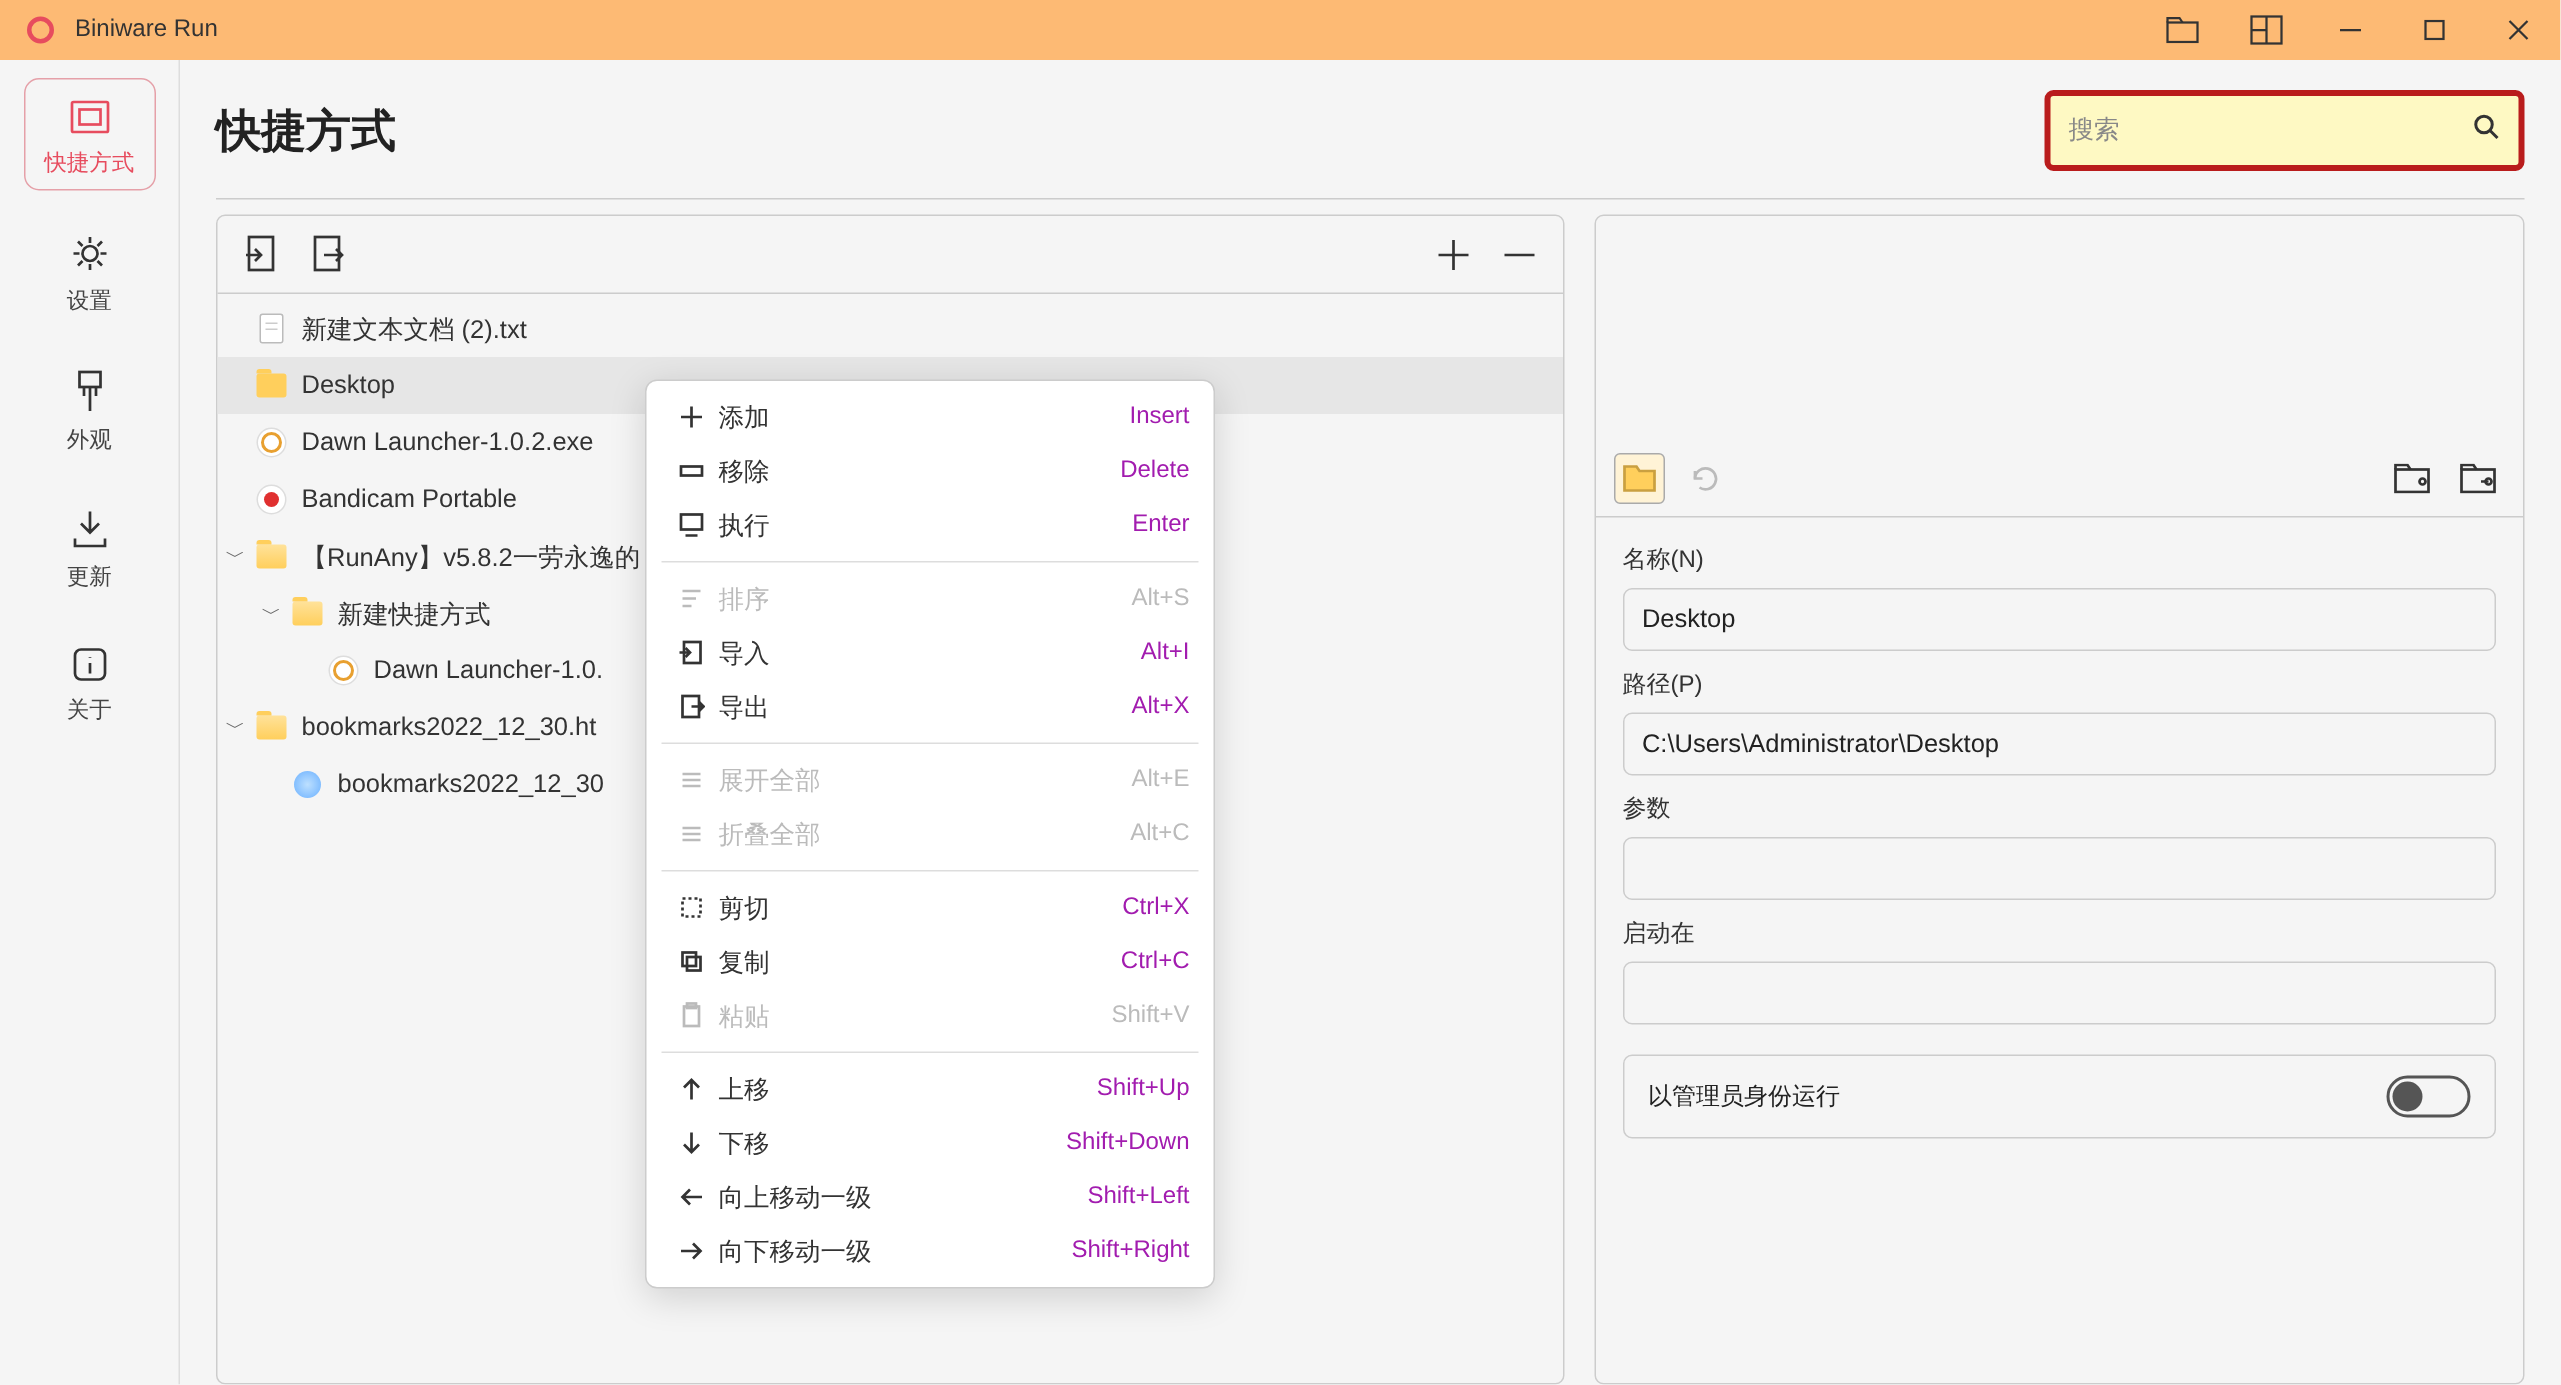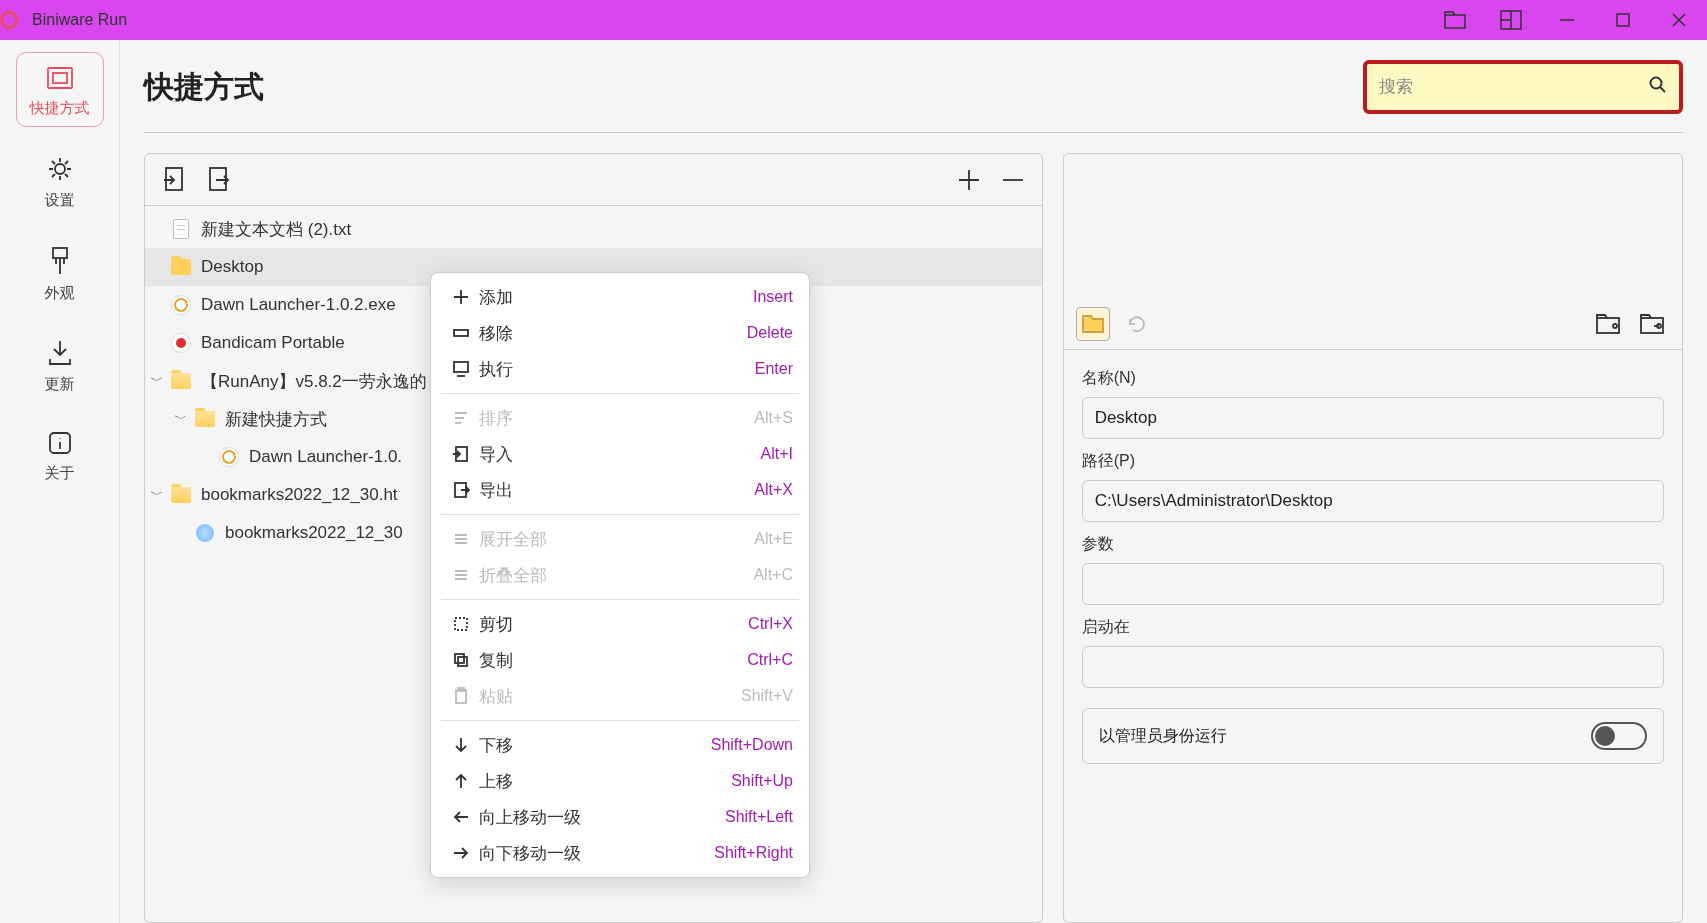--- a/index.html
+++ b/index.html
@@ -1,18 +1,18 @@
 <!DOCTYPE html>
 <html><head>
 <meta charset="utf-8">
 <style>
 * { box-sizing: border-box; margin: 0; padding: 0; font-family: "Segoe UI", "Microsoft YaHei", sans-serif; }
 body { background: #f5f5f5; width: 1707px; height: 923px; overflow: hidden; color: #222; }
 
-.titlebar { height: 40px; display: flex; align-items: center; background: #d946ef; text-align: right; }
+.titlebar { height: 40px; display: flex; align-items: center; padding-left: 18px; background: #fdba74; text-align: right; }
 .titlebar .logo { width: 18px; height: 18px; border: 3px solid #e74c5e; border-radius: 50%; margin-right: 14px; }
 .titlebar .title { font-size: 16px; color: #333; }
 .titlebar .spacer { flex: 1; }
 .winbtn { width: 56px; height: 40px; display: flex; align-items: center; justify-content: center; font-size: 18px; color: #333; }
 .winbtn svg { stroke: #333; fill: none; stroke-width: 1.5; }
 
 .main { display: flex; height: calc(100% - 40px); }
 
 .sidebar { width: 120px; padding-top: 12px; display: flex; flex-direction: column; align-items: center; gap: 16px; border-right: 1px solid #ddd; }
 .sidebtn { width: 88px; padding: 12px 0 8px 0; display: flex; flex-direction: column; align-items: center; gap: 8px; border-radius: 10px; font-size: 15px; color: #444; }
@@ -22,21 +22,21 @@
 
 .content { flex: 1; padding: 10px 24px 0 24px; display: flex; flex-direction: column; }
 .header { display: flex; align-items: center; padding: 10px 0 18px 0; border-bottom: 1px solid #ccc; }
 .header h1 { font-size: 30px; font-weight: 600; color: #222; }
 .header .spacer { flex: 1; }
 .search { width: 320px; height: 54px; border: 4px solid #b91c1c; border-radius: 6px; display: flex; align-items: center; padding: 0 12px; background: #fef9c3; }
 .search input { flex: 1; border: none; background: transparent; font-size: 17px; outline: none; color: #555; }
 .search input::placeholder { color: #888; }
 .searchicon { color: #333; }
 
-.panels { display: flex; gap: 20px; margin-top: 20px; flex: 1; min-height: 0; }
+.panels { display: flex; gap: 20px; margin-top: 10px; flex: 1; min-height: 0; }
 .panel { border: 1px solid #ccc; border-radius: 6px; background: #f5f5f5; display: flex; flex-direction: column; }
 .panel.left { flex: 1.45; }
 .panel.right { flex: 1; justify-content: center; }
 .toolbar { height: 52px; border-bottom: 1px solid #ccc; display: flex; align-items: center; padding: 0 12px; gap: 10px; }
 .toolbar .spacer { flex: 1; }
 .tbtn { width: 34px; height: 34px; display: flex; align-items: center; justify-content: center; border-radius: 4px; }
 .tbtn.active { border: 1px solid #aaa; background: #fff3d6; }
 .tbtn svg { stroke: #333; fill: none; stroke-width: 1.8; }
 .tbtn.disabled svg { stroke: #bbb; }
 
@@ -57,21 +57,21 @@
 .html-ico { width: 18px; height: 18px; border-radius: 50%; background: radial-gradient(#bde0ff,#6ab0ff); }
 
 .form { padding: 14px 18px; display: flex; flex-direction: column; gap: 8px; overflow-y: auto; }
 .flabel { font-size: 16px; color: #333; margin-top: 4px; }
 .finput { height: 42px; border: 1px solid #ccc; border-radius: 6px; background: #f5f5f5; padding: 0 12px; font-size: 17px; color: #222; }
 .switchrow { height: 56px; border: 1px solid #ccc; border-radius: 6px; display: flex; align-items: center; padding: 0 16px; margin-top: 12px; }
 .switchrow .spacer { flex: 1; }
 .switch { width: 56px; height: 28px; border: 2px solid #555; border-radius: 16px; position: relative; }
 .switch::after { content:""; position:absolute; left:2px; top:2px; width:20px; height:20px; background:#555; border-radius:50%; }
 
-.ctxmenu { position: absolute; left: 430px; top: 272px; width: 380px; background: #fff; border: 1px solid #ccc; border-radius: 8px; box-shadow: 0 6px 24px rgba(0,0,0,0.15); padding: 6px 0; }
+.ctxmenu { position: absolute; left: 430px; top: 253px; width: 380px; background: #fff; border: 1px solid #ccc; border-radius: 8px; box-shadow: 0 6px 24px rgba(0,0,0,0.15); padding: 6px 0; }
 .citem { height: 36px; display: flex; align-items: center; padding: 0 16px; font-size: 17px; color: #333; }
 .citem.disabled { color: #bbb; }
 .citem .cico { width: 28px; display: flex; justify-content: center; }
 .citem .cico svg { stroke: #333; fill: none; stroke-width: 1.8; }
 .citem.disabled .cico svg { stroke: #bbb; }
 .citem .clabel { flex: 1; margin-left: 4px; }
 .citem .ckey { color: #a21caf; font-size: 16px; }
 .citem.disabled .ckey { color: #bbb; }
 .csep { height: 1px; background: #ddd; margin: 6px 10px; }
 </style>
@@ -405,38 +405,38 @@
           <rect x="6" y="1" width="6" height="3"></rect>
         </svg>
       </span>
       <span class="clabel">粘贴</span>
       <span class="ckey">Shift+V</span>
     </div>
   <div class="csep"></div>
   <div class="citem">
       <span class="cico">
         <svg width="18" height="18" viewBox="0 0 18 18">
+          <path d="M9 16 V3 M4 8 L9 3 L14 8"></path>
+        </svg>
+      </span>
+      <span class="clabel">上移</span>
+      <span class="ckey">Shift+Up</span>
+    </div>
+  <div class="citem">
+      <span class="cico">
+        <svg width="18" height="18" viewBox="0 0 18 18">
           <path d="M9 2 V15 M4 10 L9 15 L14 10"></path>
         </svg>
       </span>
       <span class="clabel">下移</span>
       <span class="ckey">Shift+Down</span>
     </div>
   <div class="citem">
       <span class="cico">
         <svg width="18" height="18" viewBox="0 0 18 18">
-          <path d="M9 16 V3 M4 8 L9 3 L14 8"></path>
-        </svg>
-      </span>
-      <span class="clabel">上移</span>
-      <span class="ckey">Shift+Up</span>
-    </div>
-  <div class="citem">
-      <span class="cico">
-        <svg width="18" height="18" viewBox="0 0 18 18">
           <path d="M16 9 H3 M8 4 L3 9 L8 14"></path>
         </svg>
       </span>
       <span class="clabel">向上移动一级</span>
       <span class="ckey">Shift+Left</span>
     </div>
   <div class="citem">
       <span class="cico">
         <svg width="18" height="18" viewBox="0 0 18 18">
           <path d="M2 9 H15 M10 4 L15 9 L10 14"></path>

